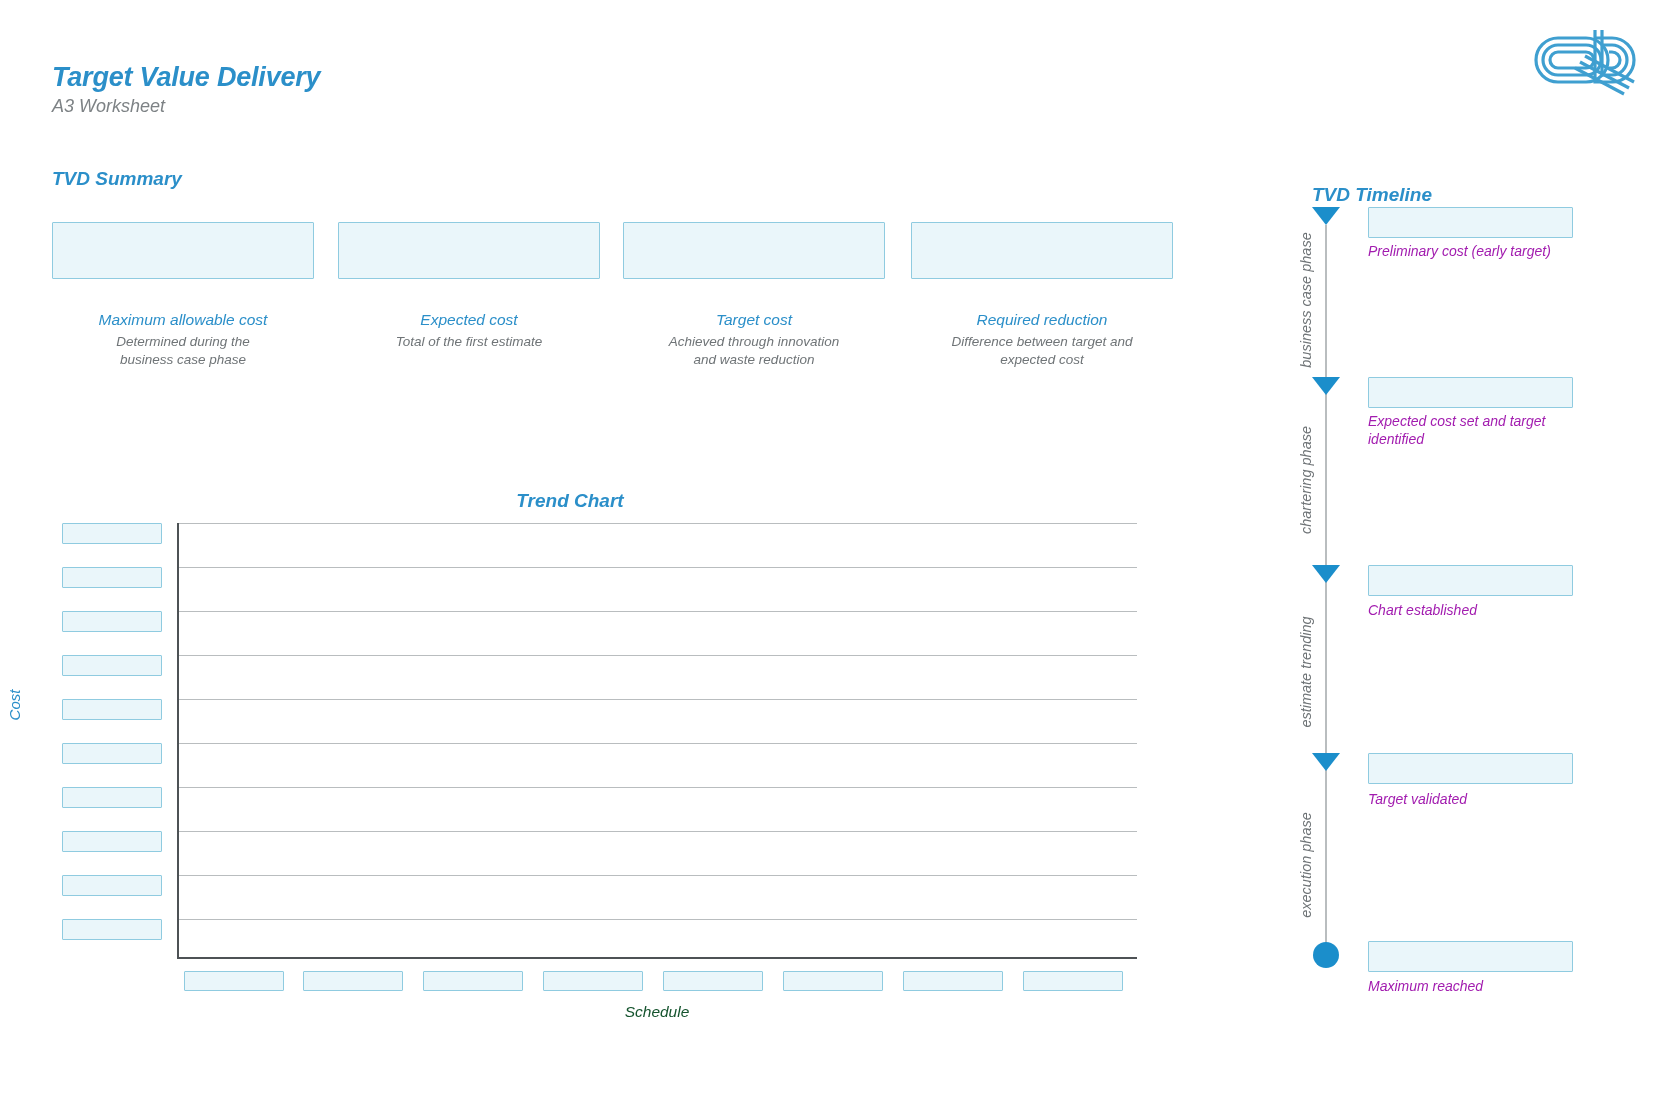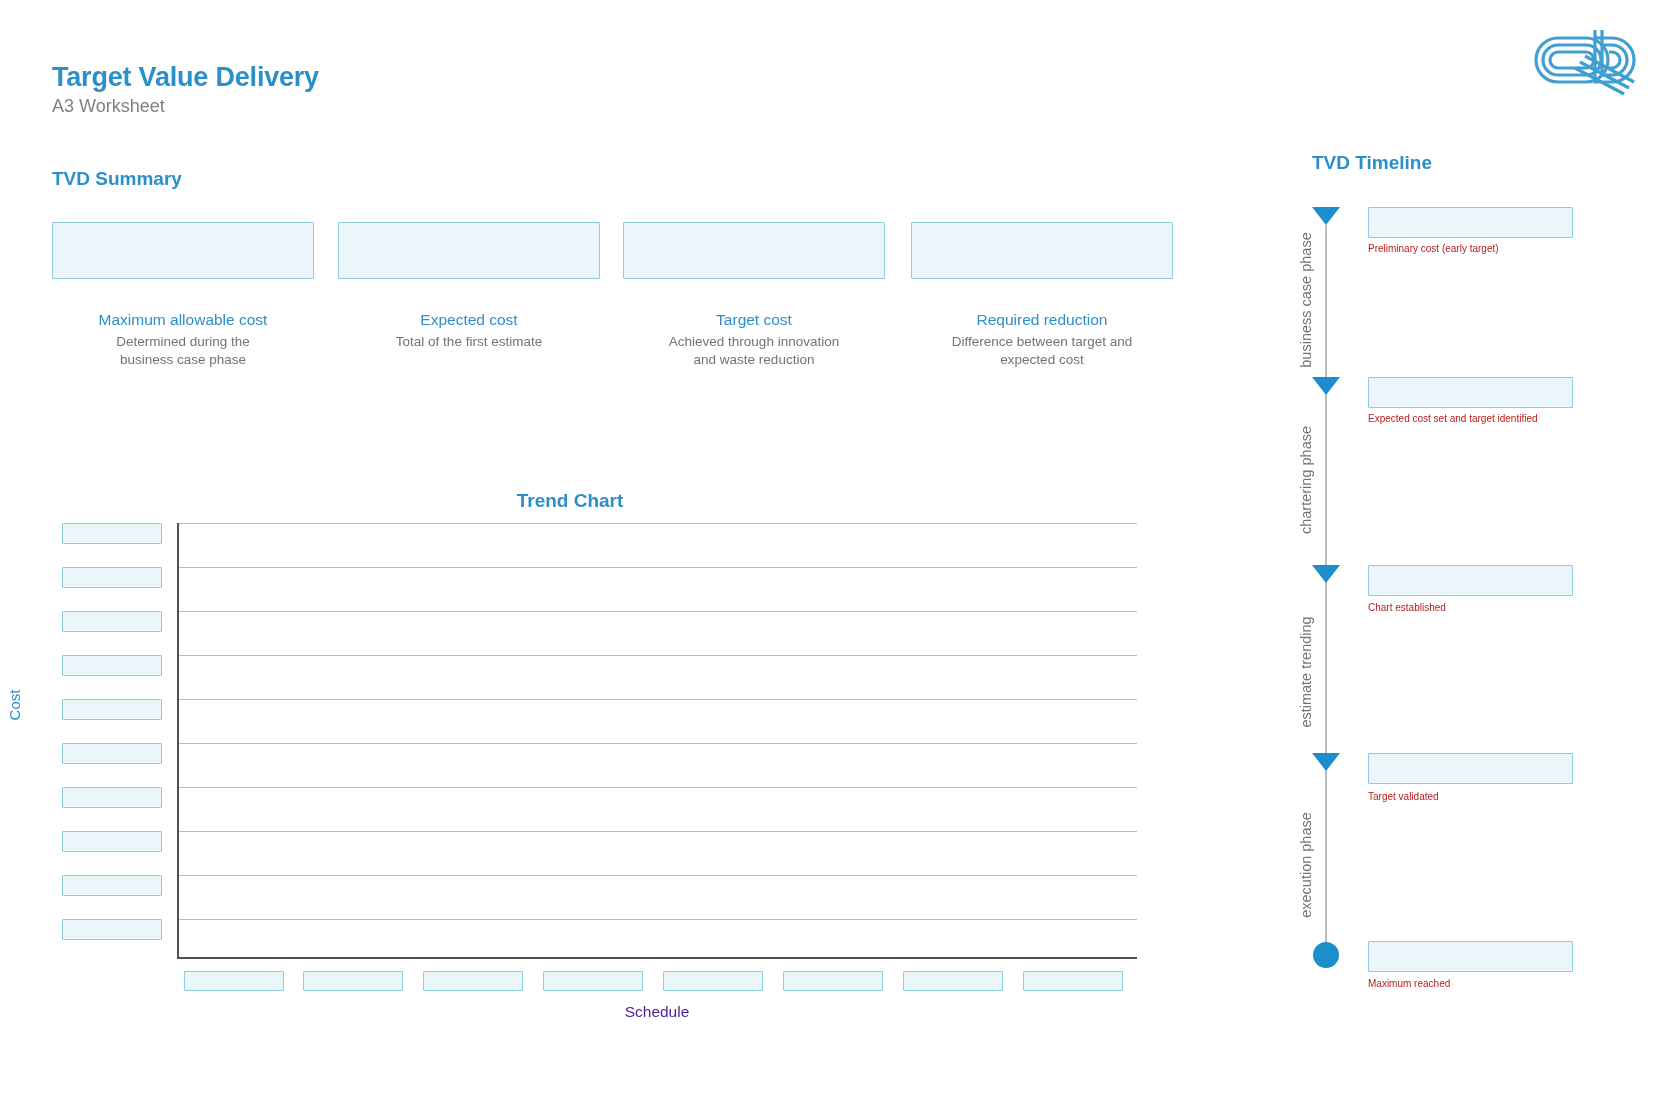--- a/index.html
+++ b/index.html
@@ -7,20 +7,21 @@
     margin: 0; padding: 0;
     width: 1680px; height: 1120px;
     background: #ffffff;
     font-family: "Liberation Sans", sans-serif;
     overflow: hidden;
   }
   #page {
     position: relative;
     width: 1680px; height: 1120px;
     background: #ffffff;
+    font-style: italic;
   }
 
   
   .hdr-title {
     position: absolute; left: 52px; top: 62px;
     font-size: 27px; font-weight: bold;
     color: #2b8fc9; letter-spacing: -0.2px;
     white-space: nowrap;
   }
   .hdr-sub {
@@ -33,21 +34,21 @@
     width: 112px; height: 72px;
   }
 
   
   .sec-head {
     position: absolute;
     font-size: 19px; font-weight: bold;
     color: #2b8fc9; white-space: nowrap; text-align: center;
   }
   #sec-summary { left: 52px; top: 168px; }
-  #sec-timeline { left: 1312px; top: 152px; }
+  #sec-timeline { left: 1312px; top: 184px; }
 
   
   .field {
     background: #eaf6fa;
     border: 1px solid #8fcbe0;
     border-radius: 1px;
   }
 
   
   .sum-card { position: absolute; top: 222px; }
@@ -88,21 +89,21 @@
     height: 20px;
   }
   #ylab {
     position: absolute; left: 14px; top: 705px;
     transform: translate(-50%,-50%) rotate(-90deg);
     font-size: 15px; color: #2b8fc9; white-space: nowrap;
   }
   #xlab {
     position: absolute; left: 177px; top: 1003px;
     width: 960px; text-align: center;
-    font-size: 15.5px; color: #4c1d95;
+    font-size: 15.5px; color: #14532d;
   }
 
   
   #tl-line {
     position: absolute; left: 1325px; top: 225px;
     width: 2px; height: 740px; background: #b9bdbf;
   }
   .tl-marker {
     position: absolute; left: 1312px;
     width: 28px; height: 18px;
@@ -113,22 +114,22 @@
     width: 26px; height: 26px; left: 1313px;
     background: #1b8ecb; border-radius: 50%;
     clip-path: none;
   }
   .tl-box {
     position: absolute; left: 1368px;
     width: 205px; height: 31px;
   }
   .tl-cap {
     position: absolute; left: 1368px;
-    width: 230px; font-size: 10px;
-    color: #b91c1c; line-height: 1.28;
+    width: 230px; font-size: 14px;
+    color: #a21caf; line-height: 1.28;
   }
   .tl-phase {
     position: absolute; left: 1306px;
     transform-origin: 50% 50%;
     transform: translate(-50%,-50%) rotate(-90deg);
     font-size: 14.5px; color: #6f7477; white-space: nowrap;
   }
 </style>
 </head>
 <body>

